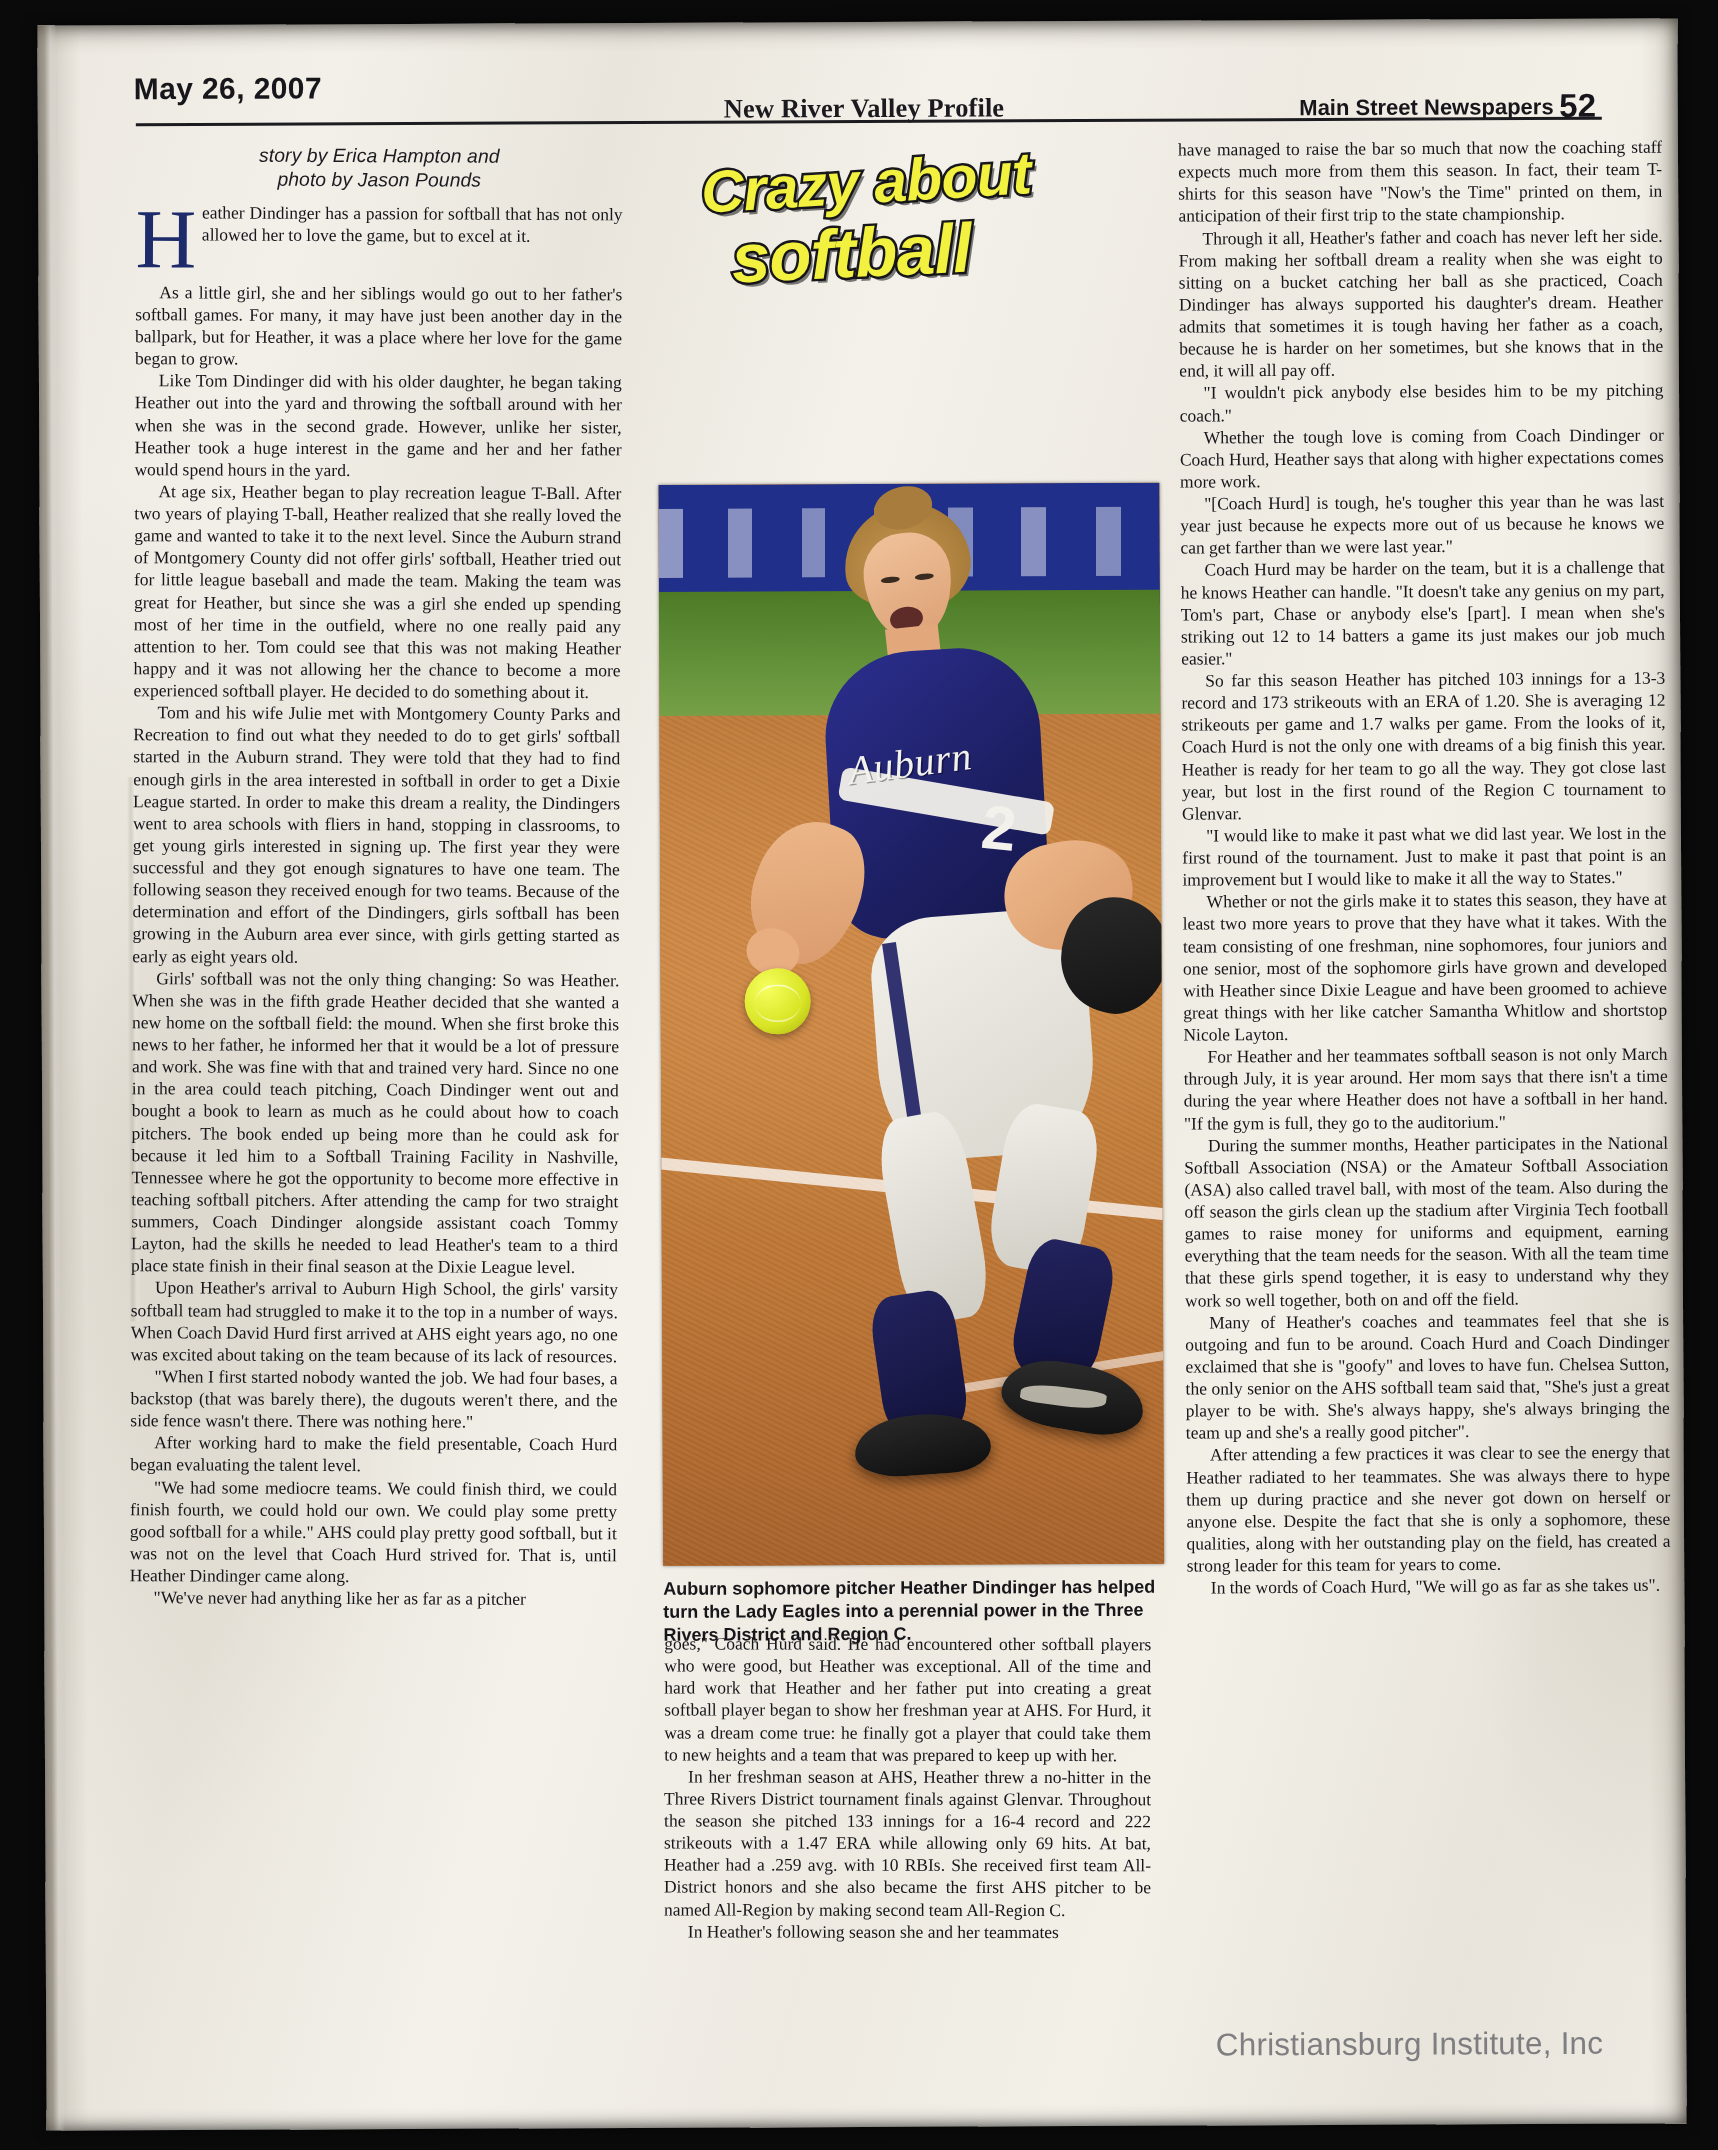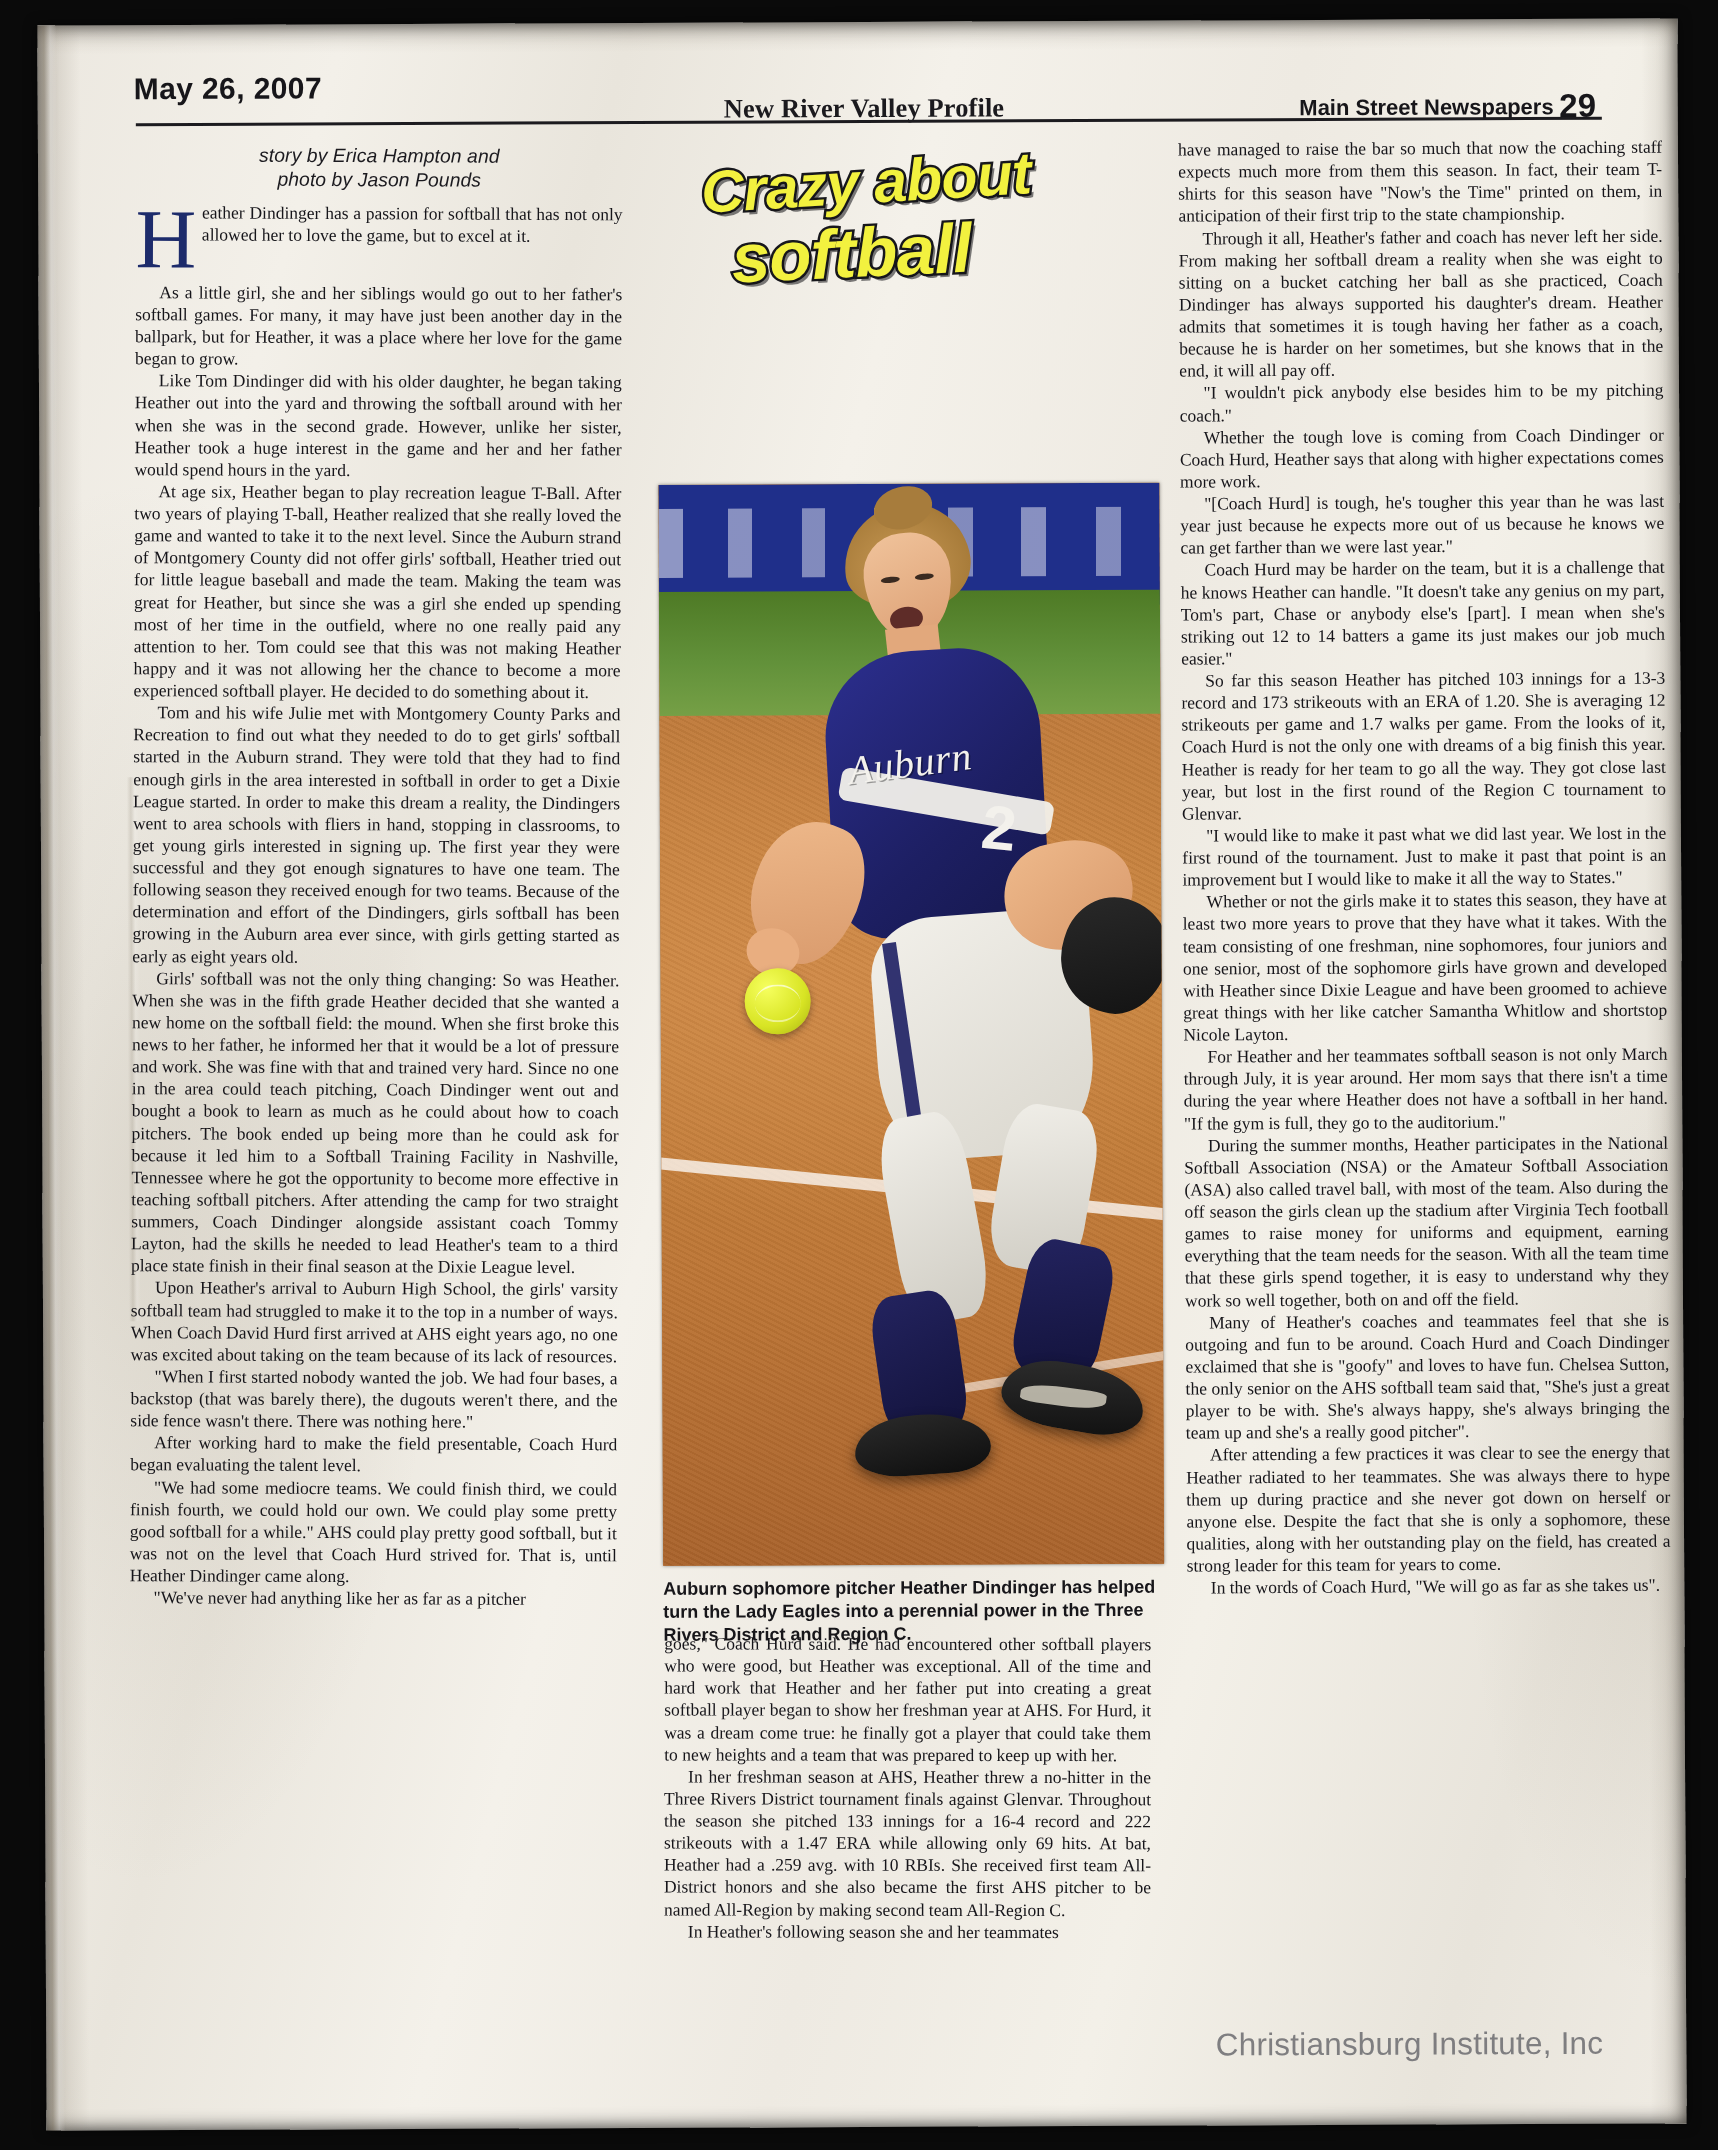--- a/index.html
+++ b/index.html
@@ -468,21 +468,21 @@
   <div class="sheet">
     <div class="crease" style="left:0;top:0;width:18.6px;height:2105px;"></div>
     <div class="crease" style="left:86px;top:752px;width:11.5px;height:544px;opacity:.55;"></div>
 
     <div class="content">
 
       <div class="masthead">
         <div class="date">May 26, 2007</div>
         <div class="pubname">New River Valley Profile</div>
         <div class="right">
-          <span>Main Street Newspapers</span><span class="pageno">29</span>
+          <span>Main Street Newspapers</span><span class="pageno">52</span>
         </div>
         <div class="rule"></div>
       </div>
 
       <div class="headline">
         <div class="hl hl1">Crazy about</div>
         <div class="hl hl2">softball</div>
       </div>
 
       <div class="cols">

